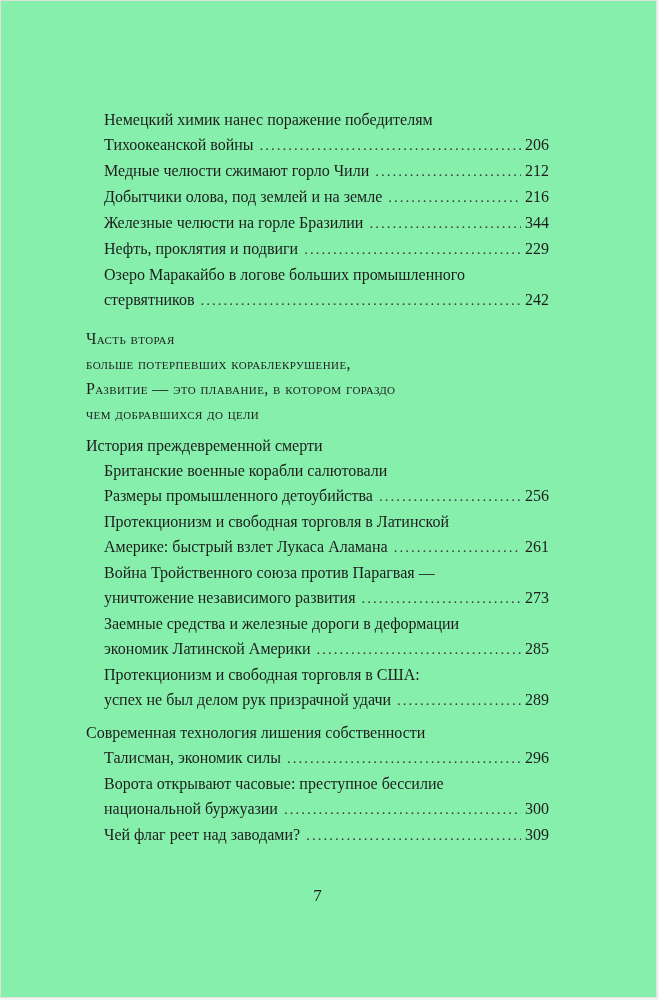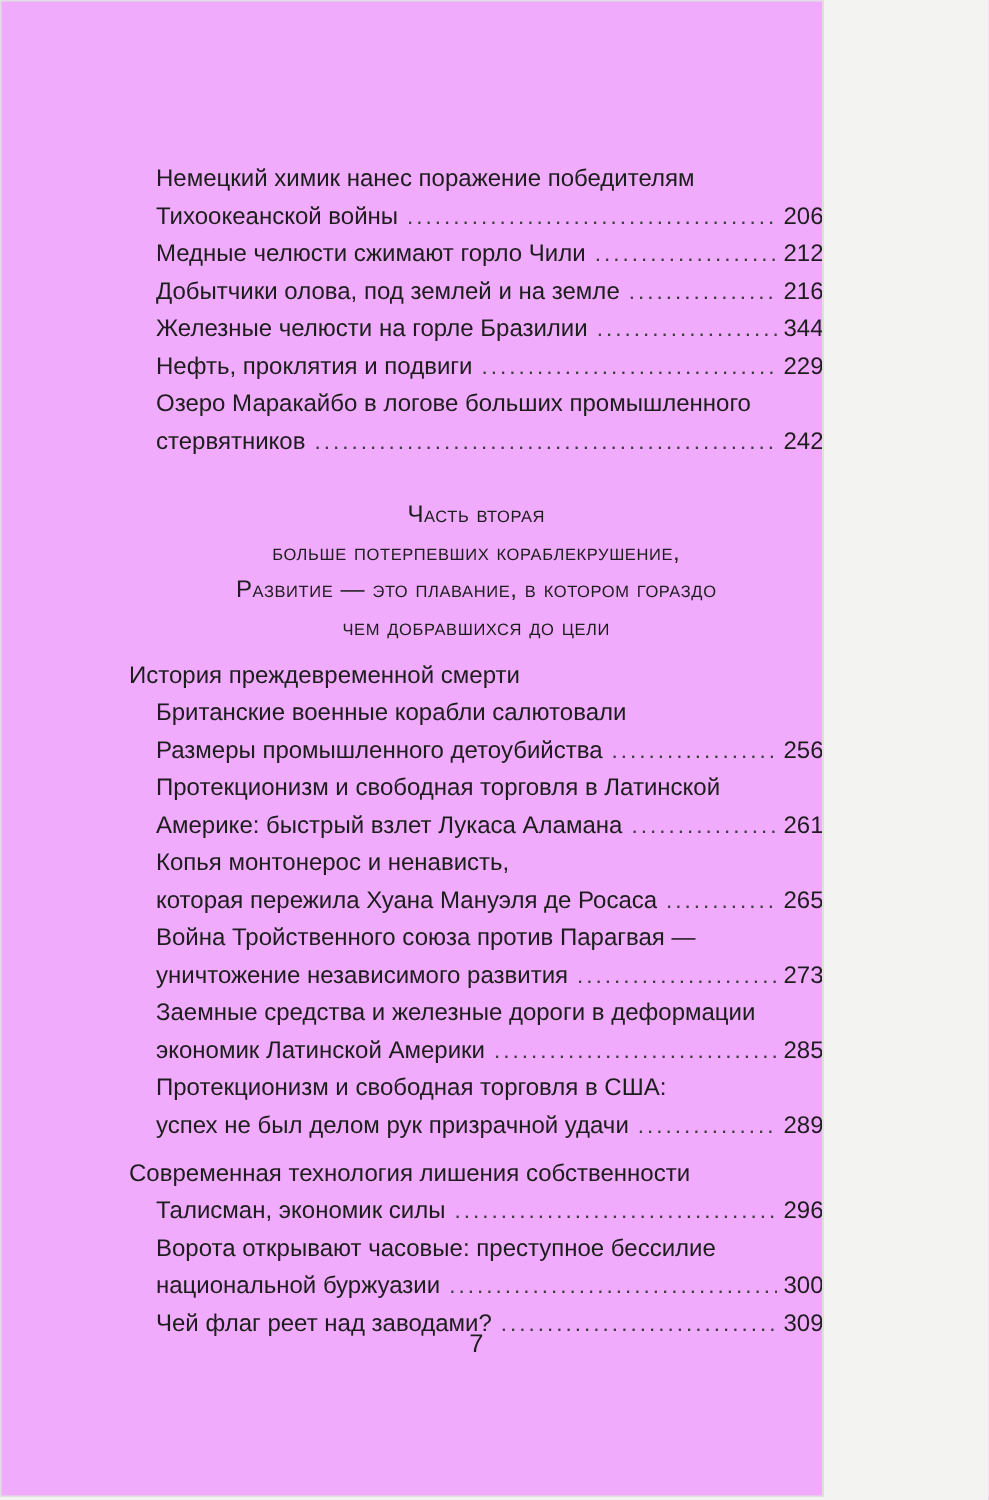--- a/index.html
+++ b/index.html
@@ -2,47 +2,47 @@
 <html><head>
 <meta charset="utf-8">
 <style>
   html, body {
     margin: 0;
     padding: 0;
     background: #f3f3f1;
   }
   .page {
     position: relative;
-    width: 549px;
+    width: 657px;
     height: 998px;
-    background: #f0abfc;
+    background: #86efac;
     border: 1px solid #e0e0de;
     box-sizing: border-box;
     overflow: hidden;
     color: #1d1d1d;
-    font-family: Liberation Sans, sans-serif;
+    font-family: Liberation Serif, serif;
   }
   .content {
     position: absolute;
     left: 85px;
     top: 106px;
     width: 463px;
     font-size: 16px;
     line-height: 25px;
   }
   .entries-group {
     margin-left: 18px;
   }
   .toc-entry { }
   .entry-line {
     white-space: nowrap;
   }
   .entry-lastline {
     display: flex;
-    align-items: center;
+    align-items: flex-start;
   }
   .entry-text {
     flex: 0 0 auto;
     white-space: nowrap;
   }
   .leader {
     flex: 1 1 auto;
     overflow: hidden;
     white-space: nowrap;
     margin-left: 6px;
@@ -52,22 +52,21 @@
   .leader::after {
     content: "..........................................................................................................................";
     letter-spacing: 2px;
     font-size: 15px;
   }
   .pagenum {
     flex: 0 0 auto;
     text-align: right;
   }
   .part-heading {
-    text-align: center;
-    margin-top: 24px;
+    margin-top: 13px;
     margin-bottom: 7px;
     font-variant: small-caps;
     letter-spacing: 0.4px;
   }
   .part-heading-line { }
   .section-heading {
     margin-top: 7px;
     white-space: nowrap;
   }
   .folio {
@@ -150,28 +149,20 @@
         </div>
         <div class="toc-entry">
           <div class="entry-line">Протекционизм и свободная торговля в Латинской</div>
           <div class="entry-lastline">
             <span class="entry-text">Америке: быстрый взлет Лукаса Аламана</span>
             <span class="leader"></span>
             <span class="pagenum">261</span>
           </div>
         </div>
         <div class="toc-entry">
-          <div class="entry-line">Копья монтонерос и ненависть,</div>
-          <div class="entry-lastline">
-            <span class="entry-text">которая пережила Хуана Мануэля де Росаса</span>
-            <span class="leader"></span>
-            <span class="pagenum">265</span>
-          </div>
-        </div>
-        <div class="toc-entry">
           <div class="entry-line">Война Тройственного союза против Парагвая —</div>
           <div class="entry-lastline">
             <span class="entry-text">уничтожение независимого развития</span>
             <span class="leader"></span>
             <span class="pagenum">273</span>
           </div>
         </div>
         <div class="toc-entry">
           <div class="entry-line">Заемные средства и железные дороги в деформации</div>
           <div class="entry-lastline">

